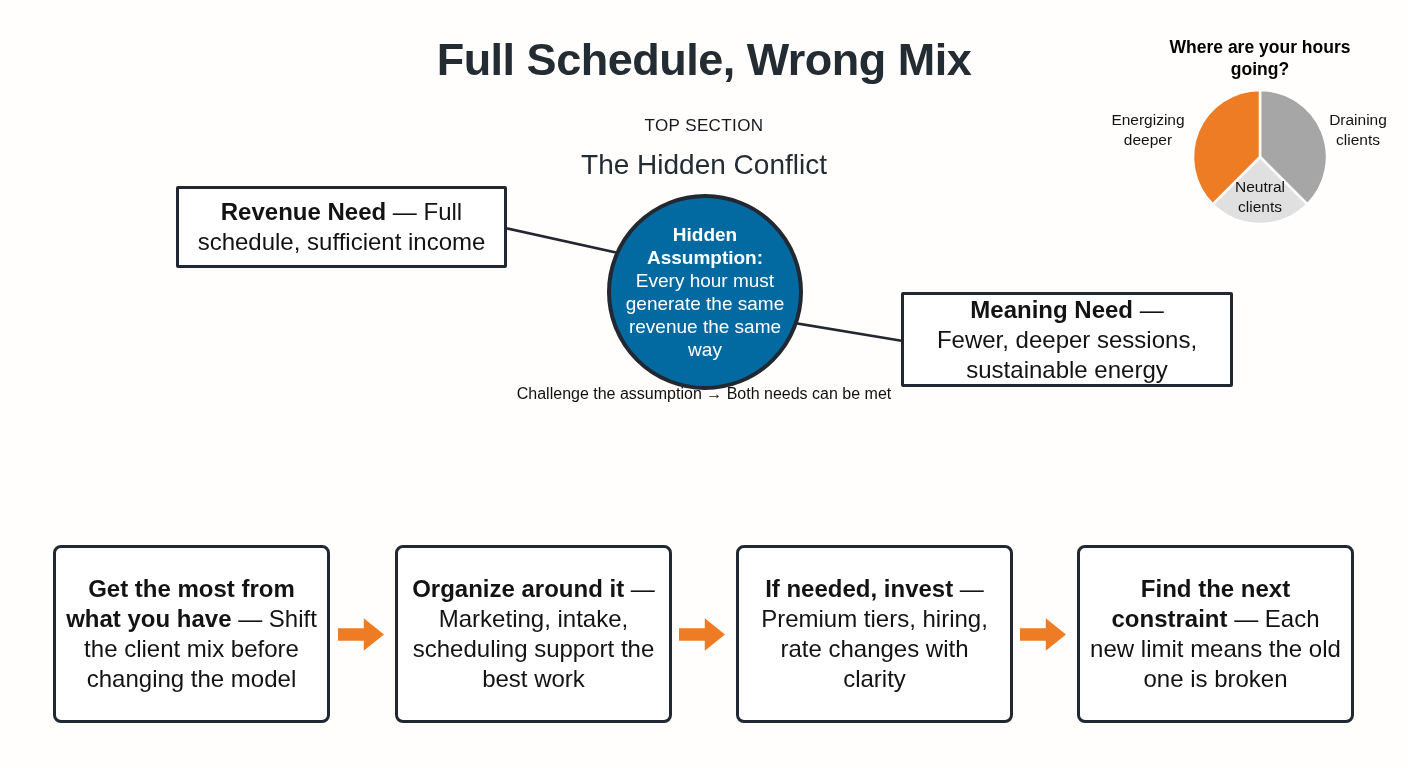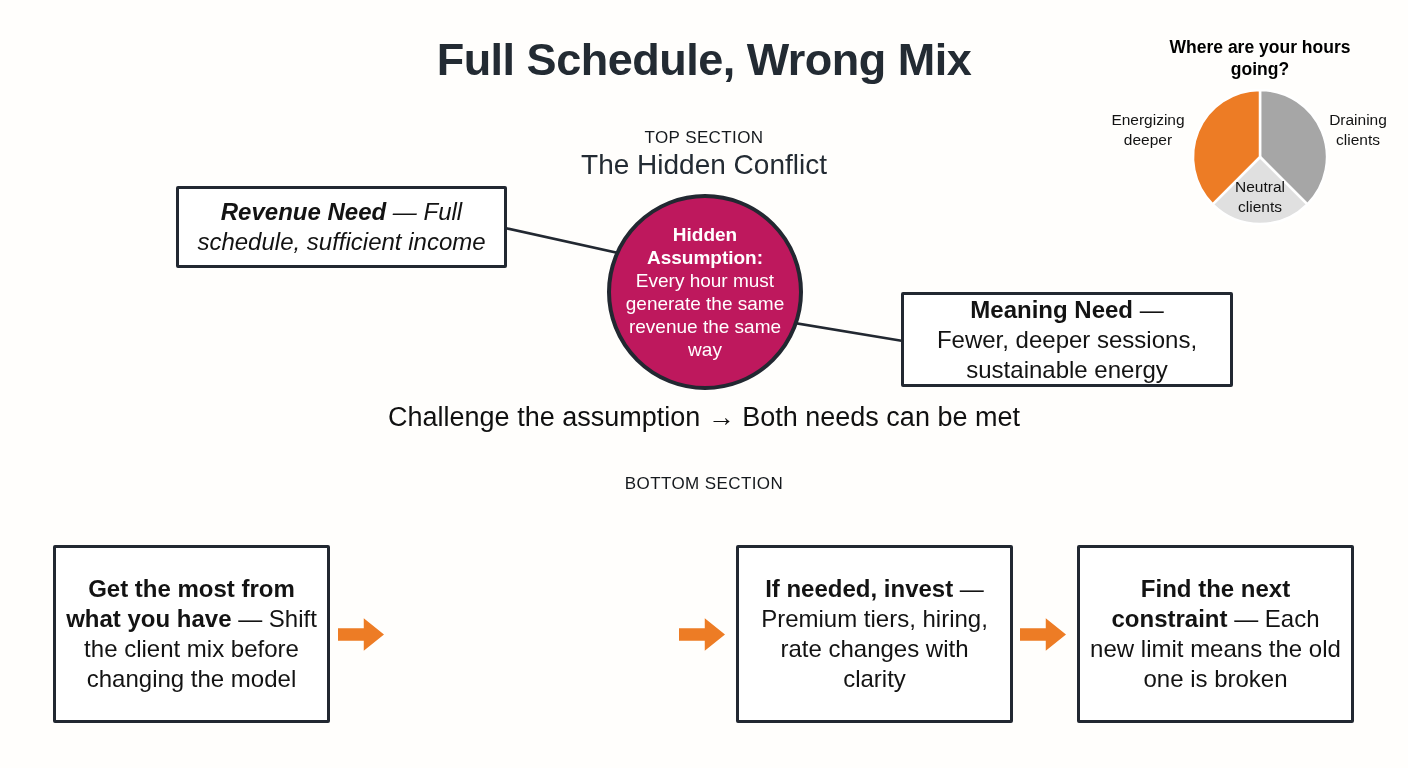--- a/index.html
+++ b/index.html
@@ -14,56 +14,56 @@
     left:0;right:0;top:34px;text-align:center;
     font-size:45px;font-weight:700;color:#232b33;letter-spacing:-.5px;
   }
   .kicker{
     left:0;right:0;text-align:center;font-size:17px;font-weight:400;
     color:#15191d;letter-spacing:.4px;
   }
   .h2{
     left:0;right:0;text-align:center;font-size:28px;font-weight:400;color:#232b33;
   }
-  .kicker.top{top:128px;}
+  .kicker.top{top:116px;}
   .h2.top{top:149px;}
   .kicker.bottom{top:474px;}
   .h2.bottom{top:498px;}
 
   
   .tbox{
     background:#ffffff;border:3px solid #222831;border-radius:2px;
     display:flex;align-items:center;justify-content:center;text-align:center;
     font-size:24px;line-height:30px;box-sizing:border-box;
   }
   .tbox .b{font-weight:700;}
-  .revenue-box{left:176px;top:186px;width:331px;height:82px;padding:0 14px;font-style:italic;}
+  .revenue-box{left:176px;top:186px;width:331px;height:82px;padding:0 14px;}
   .meaning-box{left:901px;top:292px;width:332px;height:95px;padding:8px 30px;}
 
   
   .assumption-circle{
     left:607px;top:194px;width:196px;height:196px;border-radius:50%;
     border:4px solid #222831;box-sizing:border-box;
     display:flex;align-items:center;justify-content:center;text-align:center;
     color:#ffffff;font-size:19px;line-height:23px;
   }
   .assumption-circle .inner{width:168px;}
   .assumption-circle .b{font-weight:700;display:block;}
 
   .takeaway{
-    left:0;right:0;top:402px;text-align:center;font-size:27px;color:#101010;
+    left:0;right:0;top:385px;text-align:center;font-size:16px;color:#101010;
   }
 
   
   .connectors{left:0;top:0;width:1408px;height:768px;pointer-events:none;}
 
   
   .step{
     top:545px;width:277px;height:178px;background:#ffffff;
-    border:3px solid #222831;border-radius:2px;box-sizing:border-box;
+    border:3px solid #222831;border-radius:8px;box-sizing:border-box;
     display:flex;align-items:center;justify-content:center;text-align:center;
     font-size:24px;line-height:30px;padding:0 10px;
   }
   .step .b{font-weight:700;}
   .step1{left:53px;} .step2{left:395px;} .step3{left:736px;} .step4{left:1077px;}
 
   .block-arrow{
     top:616px;width:46px;height:37px;
     clip-path:polygon(0 33%,56% 33%,56% 6%,100% 50%,56% 94%,56% 67%,0 67%);
   }
@@ -106,43 +106,47 @@
     <line x1="505" y1="228" x2="668" y2="264" stroke="#222831" stroke-width="2.6"></line>
     <line x1="752" y1="316" x2="903" y2="341" stroke="#222831" stroke-width="2.6"></line>
   </svg>
 
   <div class="abs tbox revenue-box">
     <div>
       <span class="b">Revenue Need</span><span> — Full schedule, sufficient income</span>
     </div>
   </div>
 
-  <div class="abs assumption-circle" style="background-color: #be185d;">
+  <div class="abs assumption-circle" style="background-color: #0369a1;">
     <div class="inner">
       <span class="b">Hidden Assumption:</span><span>Every hour must generate the same revenue the same way</span>
     </div>
   </div>
 
   <div class="abs tbox meaning-box">
     <div>
       <span class="b">Meaning Need</span><span> — Fewer, deeper sessions, sustainable energy</span>
     </div>
   </div>
 
   <div class="abs takeaway">Challenge the assumption → Both needs can be met</div>
 
-  <div class="abs kicker bottom">BOTTOM SECTION</div>
 
   <div class="abs step step1">
     <div>
       <span class="b">Get the most from what you have</span><span> — Shift the client mix before changing the model</span>
     </div>
   </div>
   <div class="abs block-arrow arrow1" style="background-color: rgb(237, 124, 37);"></div>
 
+  <div class="abs step step2">
+    <div>
+      <span class="b">Organize around it</span><span> — Marketing, intake, scheduling support the best work</span>
+    </div>
+  </div>
   <div class="abs block-arrow arrow2" style="background-color: rgb(237, 124, 37);"></div>
 
   <div class="abs step step3">
     <div>
       <span class="b">If needed, invest</span><span> — Premium tiers, hiring, rate changes with clarity</span>
     </div>
   </div>
   <div class="abs block-arrow arrow3" style="background-color: rgb(237, 124, 37);"></div>
 
   <div class="abs step step4">

